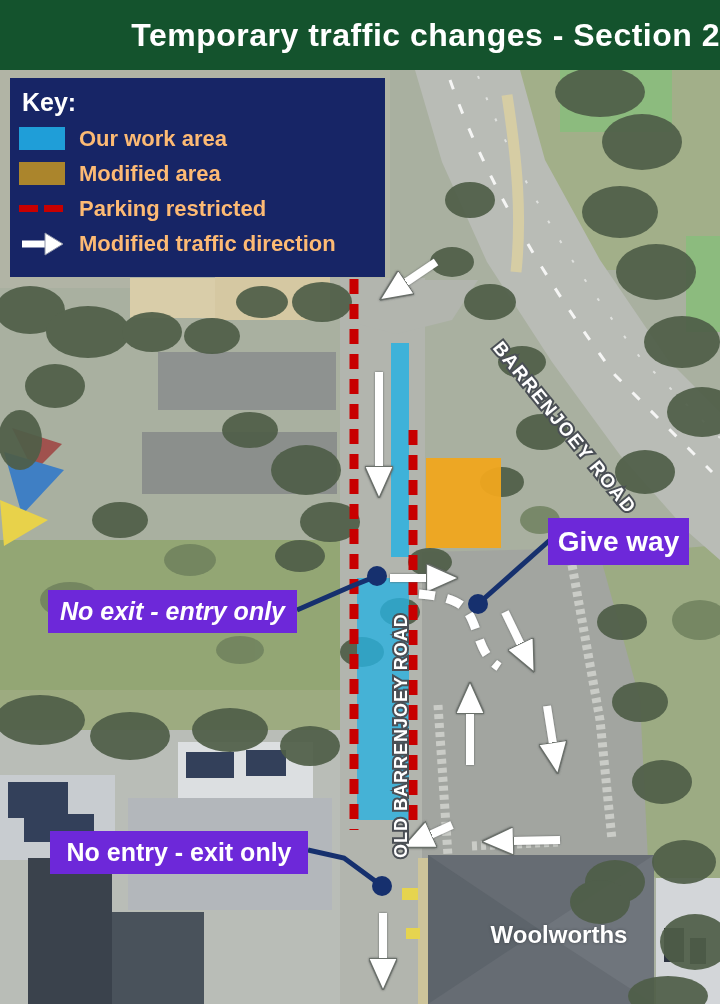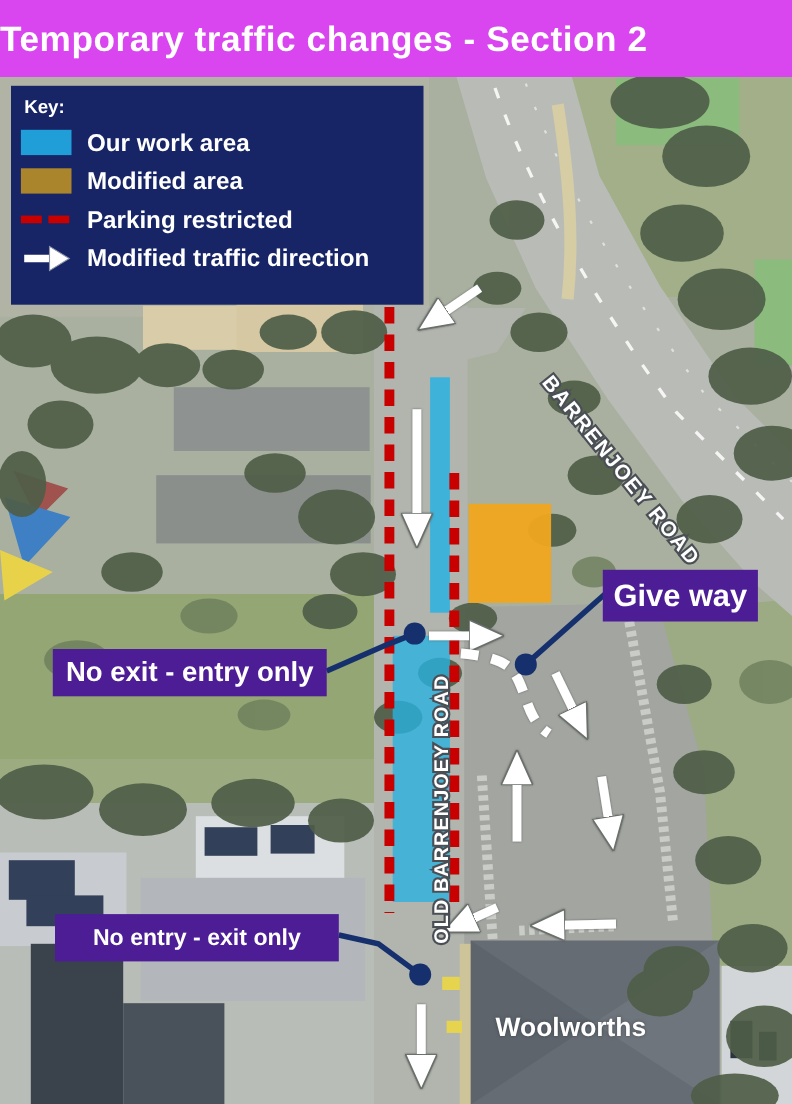--- a/index.html
+++ b/index.html
@@ -1,45 +1,45 @@
 <!DOCTYPE html>
 <html><head>
 <meta charset="utf-8">
 <style>
   html,body{margin:0;padding:0;background:#fff;}
   .frame{position:relative;width:720px;height:1004px;overflow:hidden;
          font-family:"Liberation Sans",sans-serif;background:#a9b0a0;}
   
-  .titlebar{position:absolute;left:0;top:0;width:720px;height:70px;background:#d946ef;
-            display:flex;align-items:center;justify-content:flex-start;z-index:30;}
+  .titlebar{position:absolute;left:0;top:0;width:720px;height:70px;background:#14532d;
+            display:flex;align-items:center;justify-content:flex-end;z-index:30;}
   .titlebar .t{color:#fff;font-size:32px;font-weight:bold;letter-spacing:.5px;}
   
   svg.map{position:absolute;left:0;top:70px;z-index:1;}
   
   .keybox{position:absolute;left:10px;top:78px;width:375px;height:199px;background:#172566;
           z-index:20;padding:0;box-sizing:border-box;}
-  .keybox .kh{color:#fff;font-size:17px;font-weight:bold;margin:10px 0 4px 12px;}
+  .keybox .kh{color:#fff;font-size:25px;font-weight:bold;margin:10px 0 4px 12px;}
   .krow{display:flex;align-items:center;height:35px;margin-left:9px;}
   .ksw{width:46px;height:23px;margin-right:14px;flex:0 0 46px;}
   .ksw.blue{background:#1f9ed8;}
   .ksw.gold{background:#ab852c;}
   .kicon{width:46px;height:26px;margin-right:14px;flex:0 0 46px;display:flex;align-items:center;}
-  .klabel{color:#ffffff;font-size:22px;font-weight:bold;white-space:nowrap;}
+  .klabel{color:#fdba74;font-size:22px;font-weight:bold;white-space:nowrap;}
   .kdash{display:flex;gap:6px;align-items:center;}
   .kdash i{display:block;width:19px;height:7px;background:#c80000;}
   
-  .callout{position:absolute;background:#4c1d95;color:#fff;font-weight:bold;z-index:20;
+  .callout{position:absolute;background:#6d28d9;color:#fff;font-weight:bold;z-index:20;
            display:flex;align-items:center;justify-content:center;white-space:nowrap;}
   .co-giveway{left:548px;top:518px;width:141px;height:47px;font-size:28px;}
-  .co-noexit{left:48px;top:590px;width:249px;height:43px;font-size:25px;}
-  .co-noentry{left:50px;top:831px;width:258px;height:43px;font-size:21px;}
+  .co-noexit{left:48px;top:590px;width:249px;height:43px;font-size:25px;font-style:italic;}
+  .co-noentry{left:50px;top:831px;width:258px;height:43px;font-size:25px;}
   
   .woolies{position:absolute;left:428px;top:920px;width:182px;z-index:15;text-align:center;
            color:#fff;font-size:24px;font-weight:bold;line-height:30px;
-           text-shadow:0 0 3px rgba(40,45,50,.6);}
+           text-shadow:0 0 3px rgba(40,45,50,.6);padding-left:40px;}
 </style>
 </head>
 <body>
 
 <div class="frame">
 
   <div class="titlebar">
     <div class="t">Temporary traffic changes - Section 2</div>
   </div>
 

